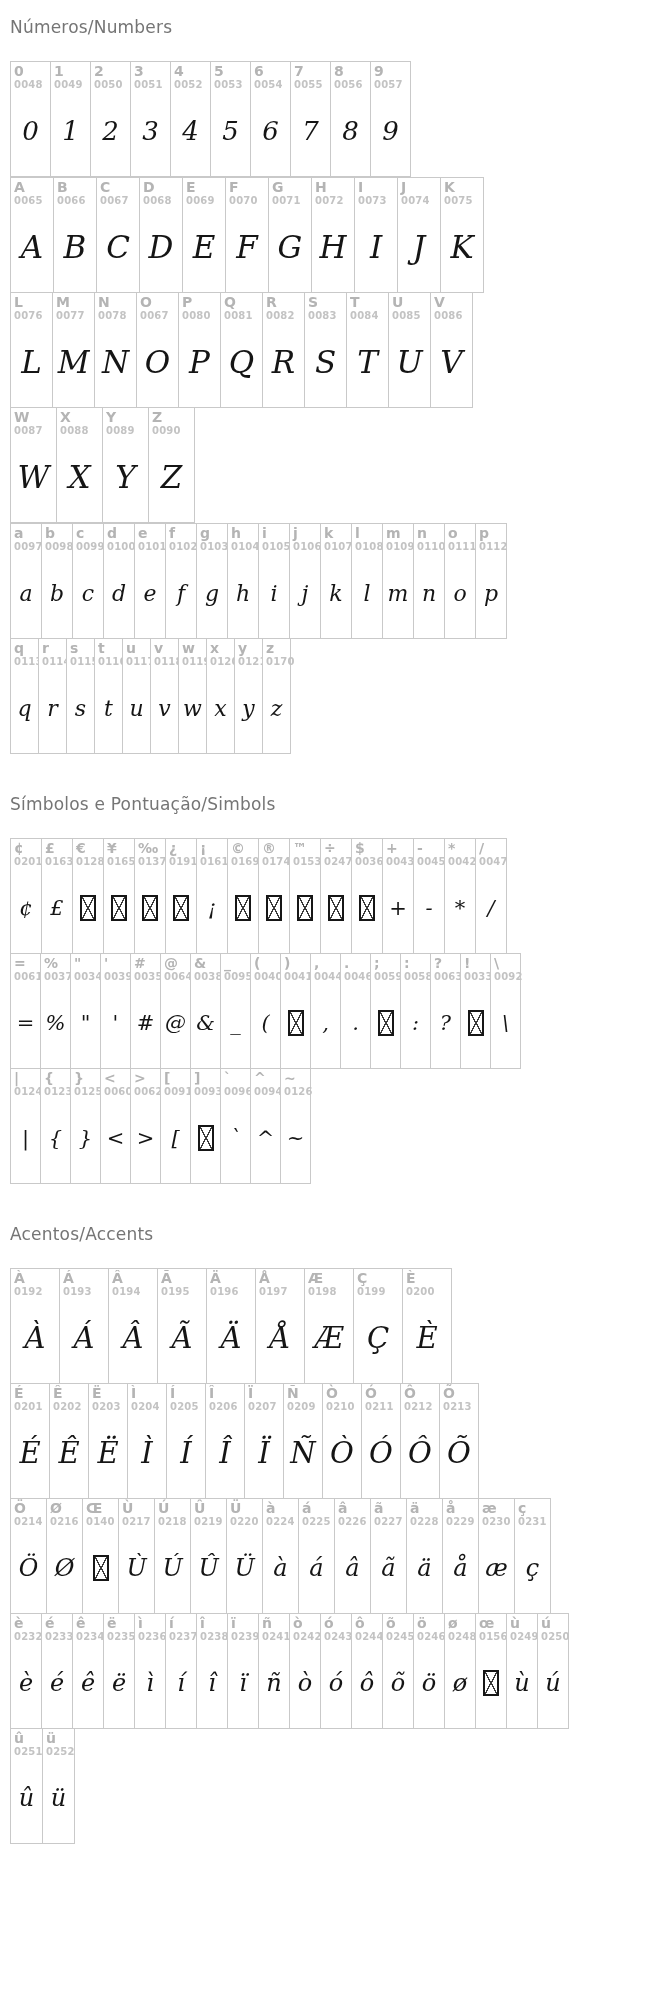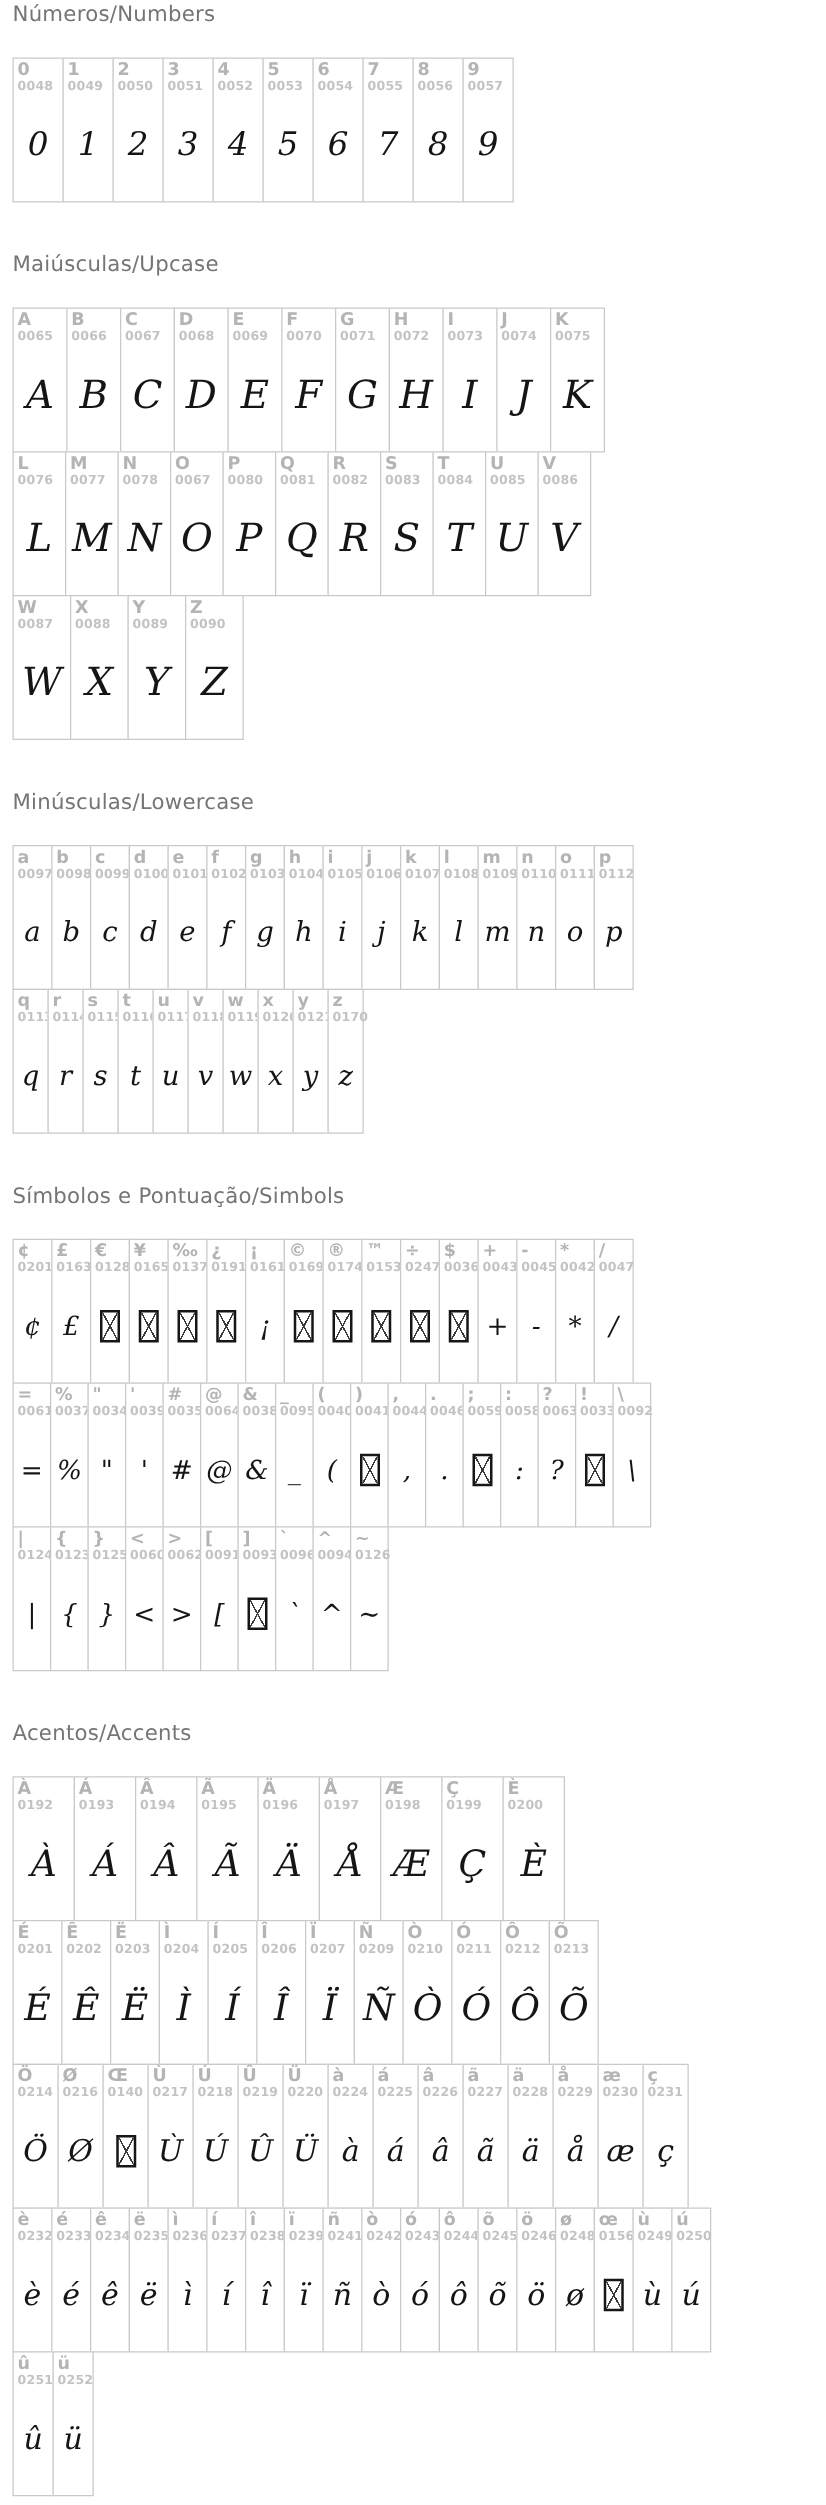--- a/index.html
+++ b/index.html
@@ -2,21 +2,21 @@
 <html><head>
 <meta charset="utf-8">
 <style>
   html,body{margin:0;padding:0;background:#ffffff;}
   body{
     width:661px;
     font-family:"DejaVu Sans","Liberation Sans",sans-serif;
     color:#767676;
     -webkit-font-smoothing:antialiased;
   }
-  .page{padding:2px 10px 4px 10px;}
+  .page{padding:17px 10px 4px 10px;}
   .section{display:block;}
   .section-title{
     font-size:17px;
     font-weight:400;
     color:#757575;
     margin:40px 0 24px 0;
     letter-spacing:.2px;
     font-family:"DejaVu Sans","Liberation Sans",sans-serif;
   }
   .section:first-child .section-title{margin-top:0;}
@@ -134,21 +134,20 @@
           <div class="glyph">8</div>
         </div>
         <div class="cell">
           <div class="lab">9</div>
           <div class="code">0057</div>
           <div class="glyph">9</div>
         </div>
       </div>
     </section>
     <section class="section s1">
-      <h2 class="section-title">Maiúsculas/Upcase</h2>
       <div class="row r0">
         <div class="cell">
           <div class="lab">A</div>
           <div class="code">0065</div>
           <div class="glyph">A</div>
         </div>
         <div class="cell">
           <div class="lab">B</div>
           <div class="code">0066</div>
           <div class="glyph">B</div>
@@ -273,21 +272,20 @@
           <div class="glyph">Y</div>
         </div>
         <div class="cell">
           <div class="lab">Z</div>
           <div class="code">0090</div>
           <div class="glyph">Z</div>
         </div>
       </div>
     </section>
     <section class="section s2">
-      <h2 class="section-title">Minúsculas/Lowercase</h2>
       <div class="row r0">
         <div class="cell">
           <div class="lab">a</div>
           <div class="code">0097</div>
           <div class="glyph">a</div>
         </div>
         <div class="cell">
           <div class="lab">b</div>
           <div class="code">0098</div>
           <div class="glyph">b</div>

